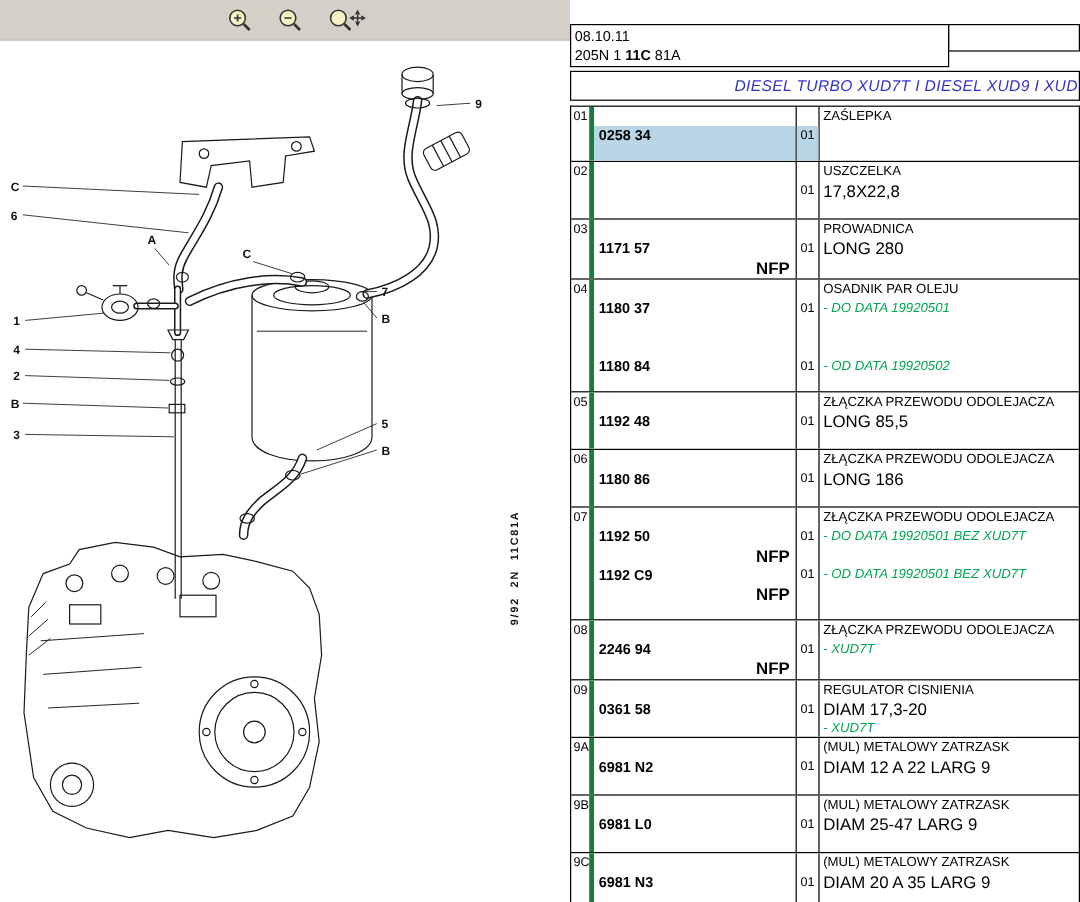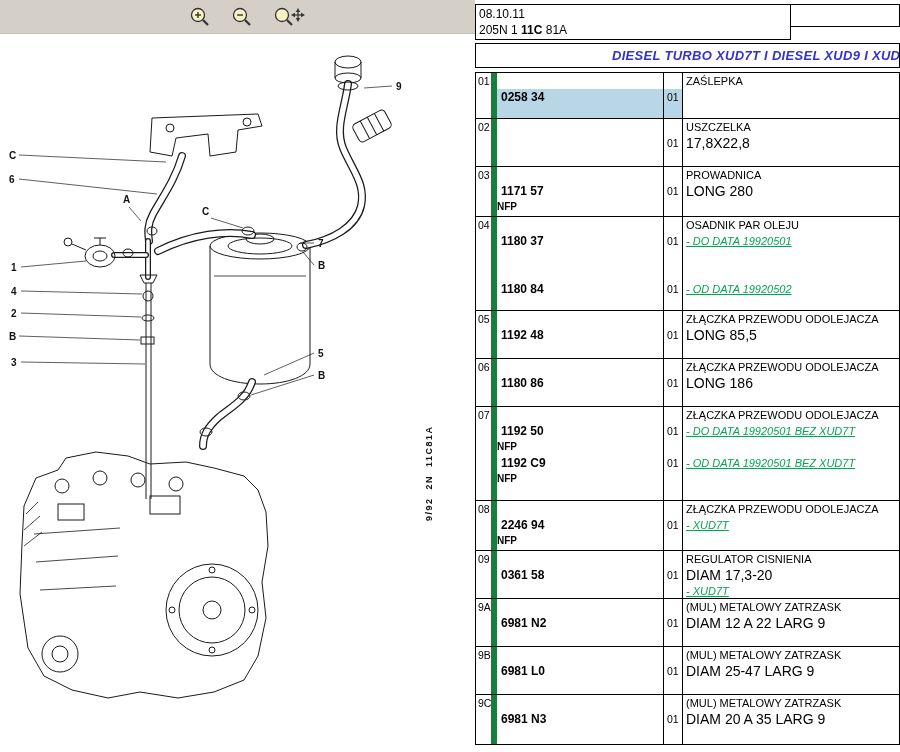--- a/index.html
+++ b/index.html
@@ -21,42 +21,42 @@
   .thin{stroke:#1a1a1a;fill:none;stroke-width:.8;}
   .ho{stroke:#1a1a1a;fill:none;stroke-width:8;stroke-linecap:round;}
   .hi{stroke:#fff;fill:none;stroke-width:5.5;stroke-linecap:round;}
   .ho2{stroke:#1a1a1a;fill:none;stroke-width:6;stroke-linecap:round;}
   .hi2{stroke:#fff;fill:none;stroke-width:3.5;stroke-linecap:round;}
   .lead{stroke:#1a1a1a;stroke-width:.7;}
   .callout{font-size:10px;font-weight:bold;fill:#111;}
   .stamp{font-size:9px;font-weight:bold;fill:#111;letter-spacing:1.5px;white-space:pre;}
 
   
-  .right-panel{width:425px;flex:none;background:#fff;padding-top:4px;}
+  .right-panel{width:425px;flex:none;background:#fff;padding-top:20px;}
   .hdr{display:flex;align-items:flex-start;}
   .hdr-left{width:316px;flex:none;border:1px solid #000;height:36px;padding:1px 3px;
             font-size:12px;line-height:16px;}
   .hdr-right{flex:1;border:1px solid #000;border-left:1px solid #000;height:23px;margin-left:-1px;}
   .title-bar{margin-top:3px;border:1px solid #000;height:25px;line-height:23px;overflow:hidden;
              white-space:nowrap;padding-left:136px;color:var(--title-blue,#3333cc);
-             font-style:italic;font-weight:bold;font-size:13px;letter-spacing:.3px;}
+             font-style:italic;font-weight:normal;font-size:13px;letter-spacing:.3px;}
   .parts-table{margin-top:4px;border:1px solid #000;border-bottom:none;}
   .t-row{display:flex;border-bottom:1px solid #000;overflow:hidden;}
   .c-ref{width:15px;flex:none;}
-  .c-part{width:172px;flex:none;border-left:6px solid #15803d;}
+  .c-part{width:172px;flex:none;border-left:4px solid #15803d;}
   .c-qty{width:20px;flex:none;border-left:1px solid #000;border-right:1px solid #000;}
   .c-desc{flex:1;min-width:0;overflow:hidden;}
   .ln{height:16px;line-height:16px;white-space:nowrap;}
   .ref{padding-left:2px;font-size:10.5px;}
   .part{font-weight:bold;font-size:12px;padding-left:4px;}
   .qty{padding-left:3px;font-size:10.5px;}
   .name{font-weight:normal;font-size:11px;padding-left:3px;}
   .detail{font-size:14px;padding-left:3px;}
-  .note{font-size:11px;padding-left:3px;color:var(--note-green,#00a651);font-style:italic;text-decoration:underline;}
-  .nfp{font-weight:bold;font-size:10px;text-align:left;padding-right:5px;}
+  .note{font-size:11px;padding-left:3px;color:var(--note-green,#00a651);font-style:italic;}
+  .nfp{font-weight:bold;font-size:14px;text-align:right;padding-right:5px;}
   .hl{background:var(--highlight,#b9d6e6);}
   .t-row.first .c-part,.t-row.first .c-qty{display:flex;flex-direction:column;}
   .t-row.first .hl{flex:1;}
 </style>
 </head>
 <body>
 
 <div class="app">
 
   <div class="left-panel">

